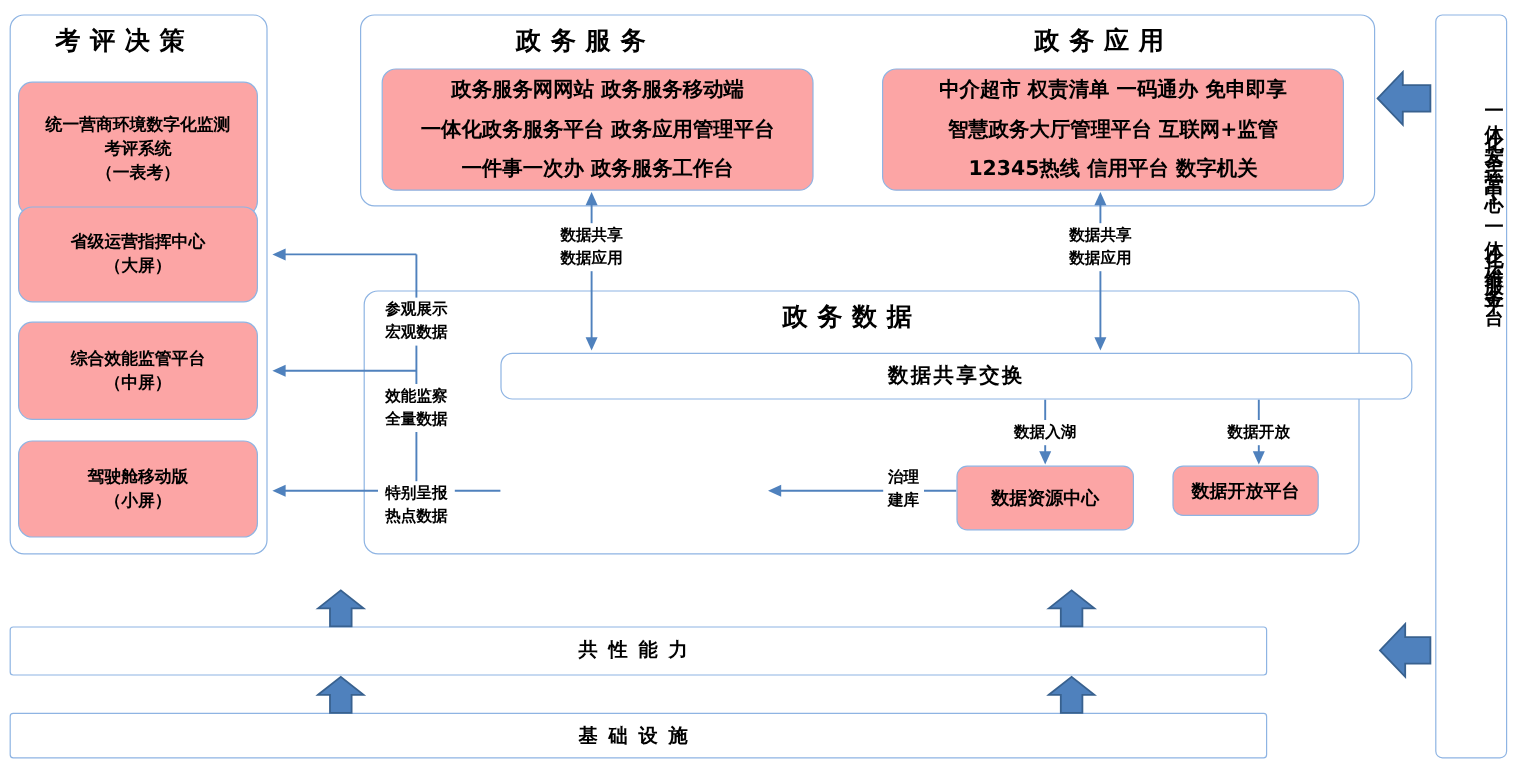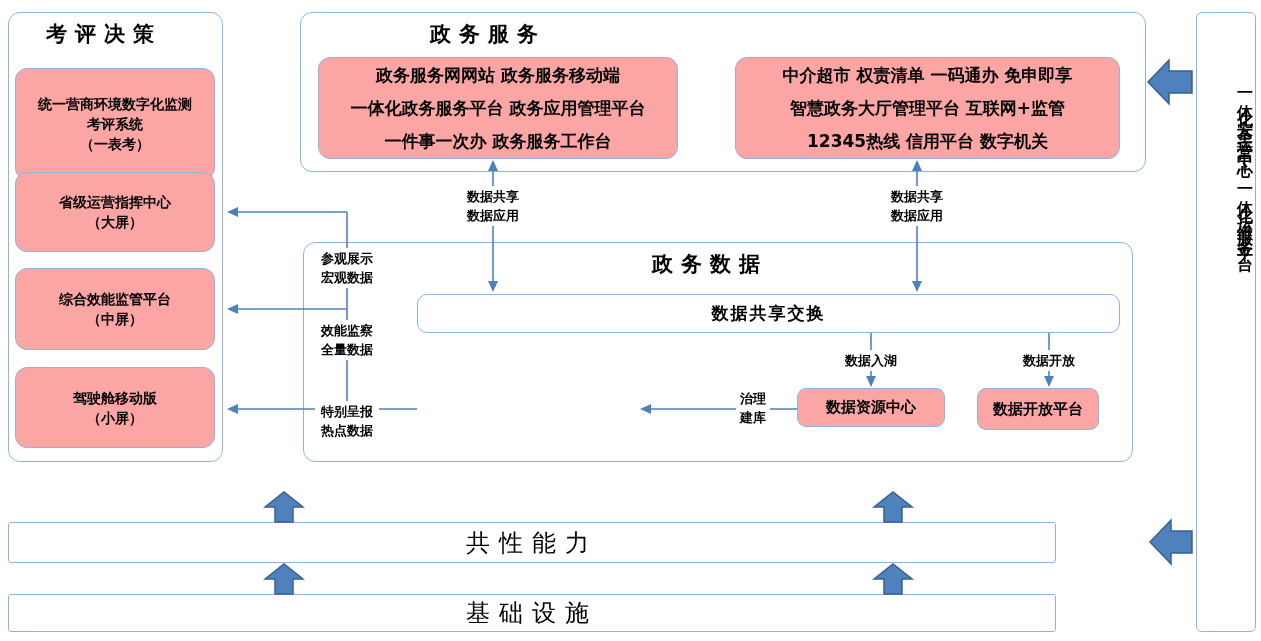--- a/index.html
+++ b/index.html
@@ -7,21 +7,21 @@
     font-family:"DejaVu Sans", sans-serif; color:#000; }
   #canvas { position:relative; width:1261px; height:641px; background:#fff; }
 
   .panel { position:absolute; border:1.6px solid #8eb4e3; border-radius:12px; background:#fff; }
   .inner-box { position:absolute; border:1.6px solid #8eb4e3; border-radius:12px; background:#fca5a5;
     display:flex; flex-direction:column; justify-content:center; align-items:center; text-align:center; }
   .bar { position:absolute; border:1.6px solid #8eb4e3; border-radius:3px; background:#fff;
     display:flex; justify-content:center; align-items:center; }
 
   .big-title { position:absolute; font-size:21px; font-weight:bold; letter-spacing:8px; white-space:nowrap; }
-  .bar-title { font-size:24px; font-weight:normal; letter-spacing:9px; }
+  .bar-title { font-size:16px; font-weight:bold; letter-spacing:9px; }
   .box-text-sm { font-size:14px; font-weight:bold; line-height:20px; }
   .box-text-md { font-size:15px; font-weight:bold; line-height:21px; }
   .box-text-lg { font-size:17px; font-weight:bold; line-height:33px; white-space:nowrap; }
 
   .flow-label { position:absolute; background:#fff; text-align:center; font-size:13px;
     font-weight:bold; line-height:19px; z-index:6; padding:1px 2px; white-space:nowrap; }
 
   #connectors { position:absolute; left:0; top:0; width:1261px; height:641px; z-index:4; pointer-events:none; }
 
   .vtext { position:absolute; writing-mode:vertical-rl; text-orientation:upright;
@@ -49,40 +49,41 @@
     <div>综合效能监管平台</div>
     <div>（中屏）</div>
   </div>
   <div class="inner-box box-text-sm" style="left:15px; top:367px; width:200px; height:81px;">
     <div>驾驶舱移动版</div>
     <div>（小屏）</div>
   </div>
 
   <div class="panel" style="left:300px; top:12px; width:846px; height:160px;"></div>
   <div class="big-title" style="left:430px; top:20px;">政务服务</div>
+  <div class="big-title" style="left:862px; top:20px;">政务应用</div>
 
   <div class="inner-box box-text-lg" style="left:318px; top:57px; width:360px; height:102px;">
     <div>政务服务网网站 政务服务移动端</div>
     <div>一体化政务服务平台 政务应用管理平台</div>
     <div>一件事一次办 政务服务工作台</div>
   </div>
   <div class="inner-box box-text-lg" style="left:735px; top:57px; width:385px; height:102px;">
     <div>中介超市 权责清单 一码通办 免申即享</div>
     <div>智慧政务大厅管理平台 互联网+监管</div>
     <div>12345热线 信用平台 数字机关</div>
   </div>
 
   <div class="panel" style="left:303px; top:242px; width:830px; height:220px;"></div>
   <div class="big-title" style="left:652px; top:250px;">政务数据</div>
 
-  <div class="bar box-text-lg" style="left:417px; top:294px; width:703px; height:39px; border-radius:10px; z-index:5;">
+  <div class="bar box-text-lg" style="left:417px; top:294px; width:760px; height:39px; border-radius:10px; z-index:5;">
     <span style="letter-spacing:2px;">数据共享交换</span>
   </div>
 
-  <div class="inner-box box-text-md" style="left:797px; top:388px; width:148px; height:39px; border-radius:9px; z-index:5;">
+  <div class="inner-box box-text-md" style="left:797px; top:388px; width:148px; height:54px; border-radius:9px; z-index:5;">
     <div>数据资源中心</div>
   </div>
   <div class="inner-box box-text-md" style="left:977px; top:388px; width:122px; height:42px; border-radius:9px; z-index:5;">
     <div>数据开放平台</div>
   </div>
 
   <div class="bar" style="left:8px; top:522px; width:1048px; height:41px;">
     <span class="bar-title">共性能力</span>
   </div>
   <div class="bar" style="left:8px; top:594px; width:1048px; height:38px;">

